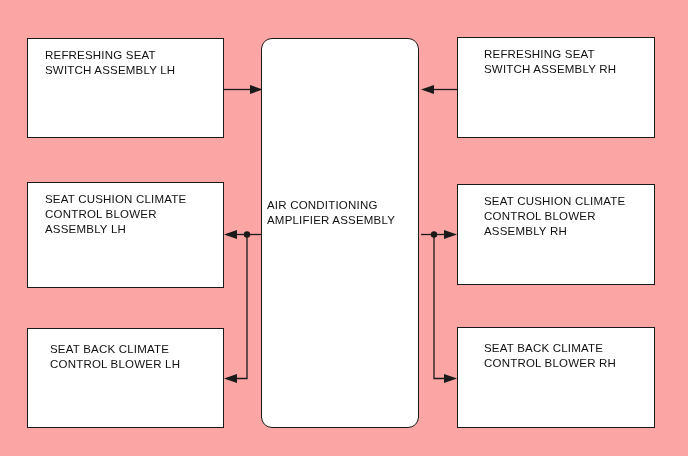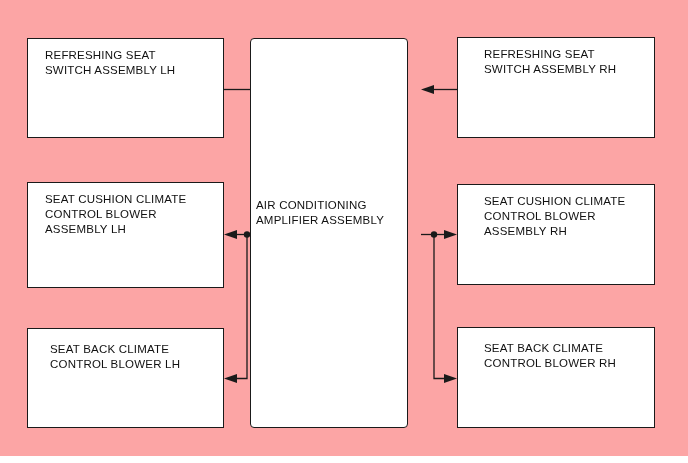--- a/index.html
+++ b/index.html
@@ -27,22 +27,22 @@
   
   .n-top-left    { left: 27px;  top: 38px;  width: 197px; height: 100px; padding: 9px 8px 0 17px; }
   .n-mid-left    { left: 27px;  top: 182px; width: 197px; height: 106px; padding: 9px 8px 0 17px; }
   .n-bottom-left { left: 27px;  top: 328px; width: 197px; height: 100px; padding: 13px 8px 0 22px; }
   
   .n-top-right    { left: 457px; top: 37px;  width: 198px; height: 101px; padding: 9px 8px 0 26px; }
   .n-mid-right    { left: 457px; top: 184px; width: 198px; height: 101px; padding: 9px 8px 0 26px; }
   .n-bottom-right { left: 457px; top: 327px; width: 198px; height: 101px; padding: 13px 8px 0 26px; }
   
   .n-center {
-    left: 250px; top: 38px; width: 158px; height: 390px;
-    border-radius: 4px;
+    left: 261px; top: 38px; width: 158px; height: 390px;
+    border-radius: 11px;
     border-width: 1.7px;
   }
   .n-center .node-label {
     position: absolute;
     left: 5px; top: 159px;
   }
   .edges-svg {
     position: absolute;
     left: 0; top: 0;
     width: 688px; height: 463px;

